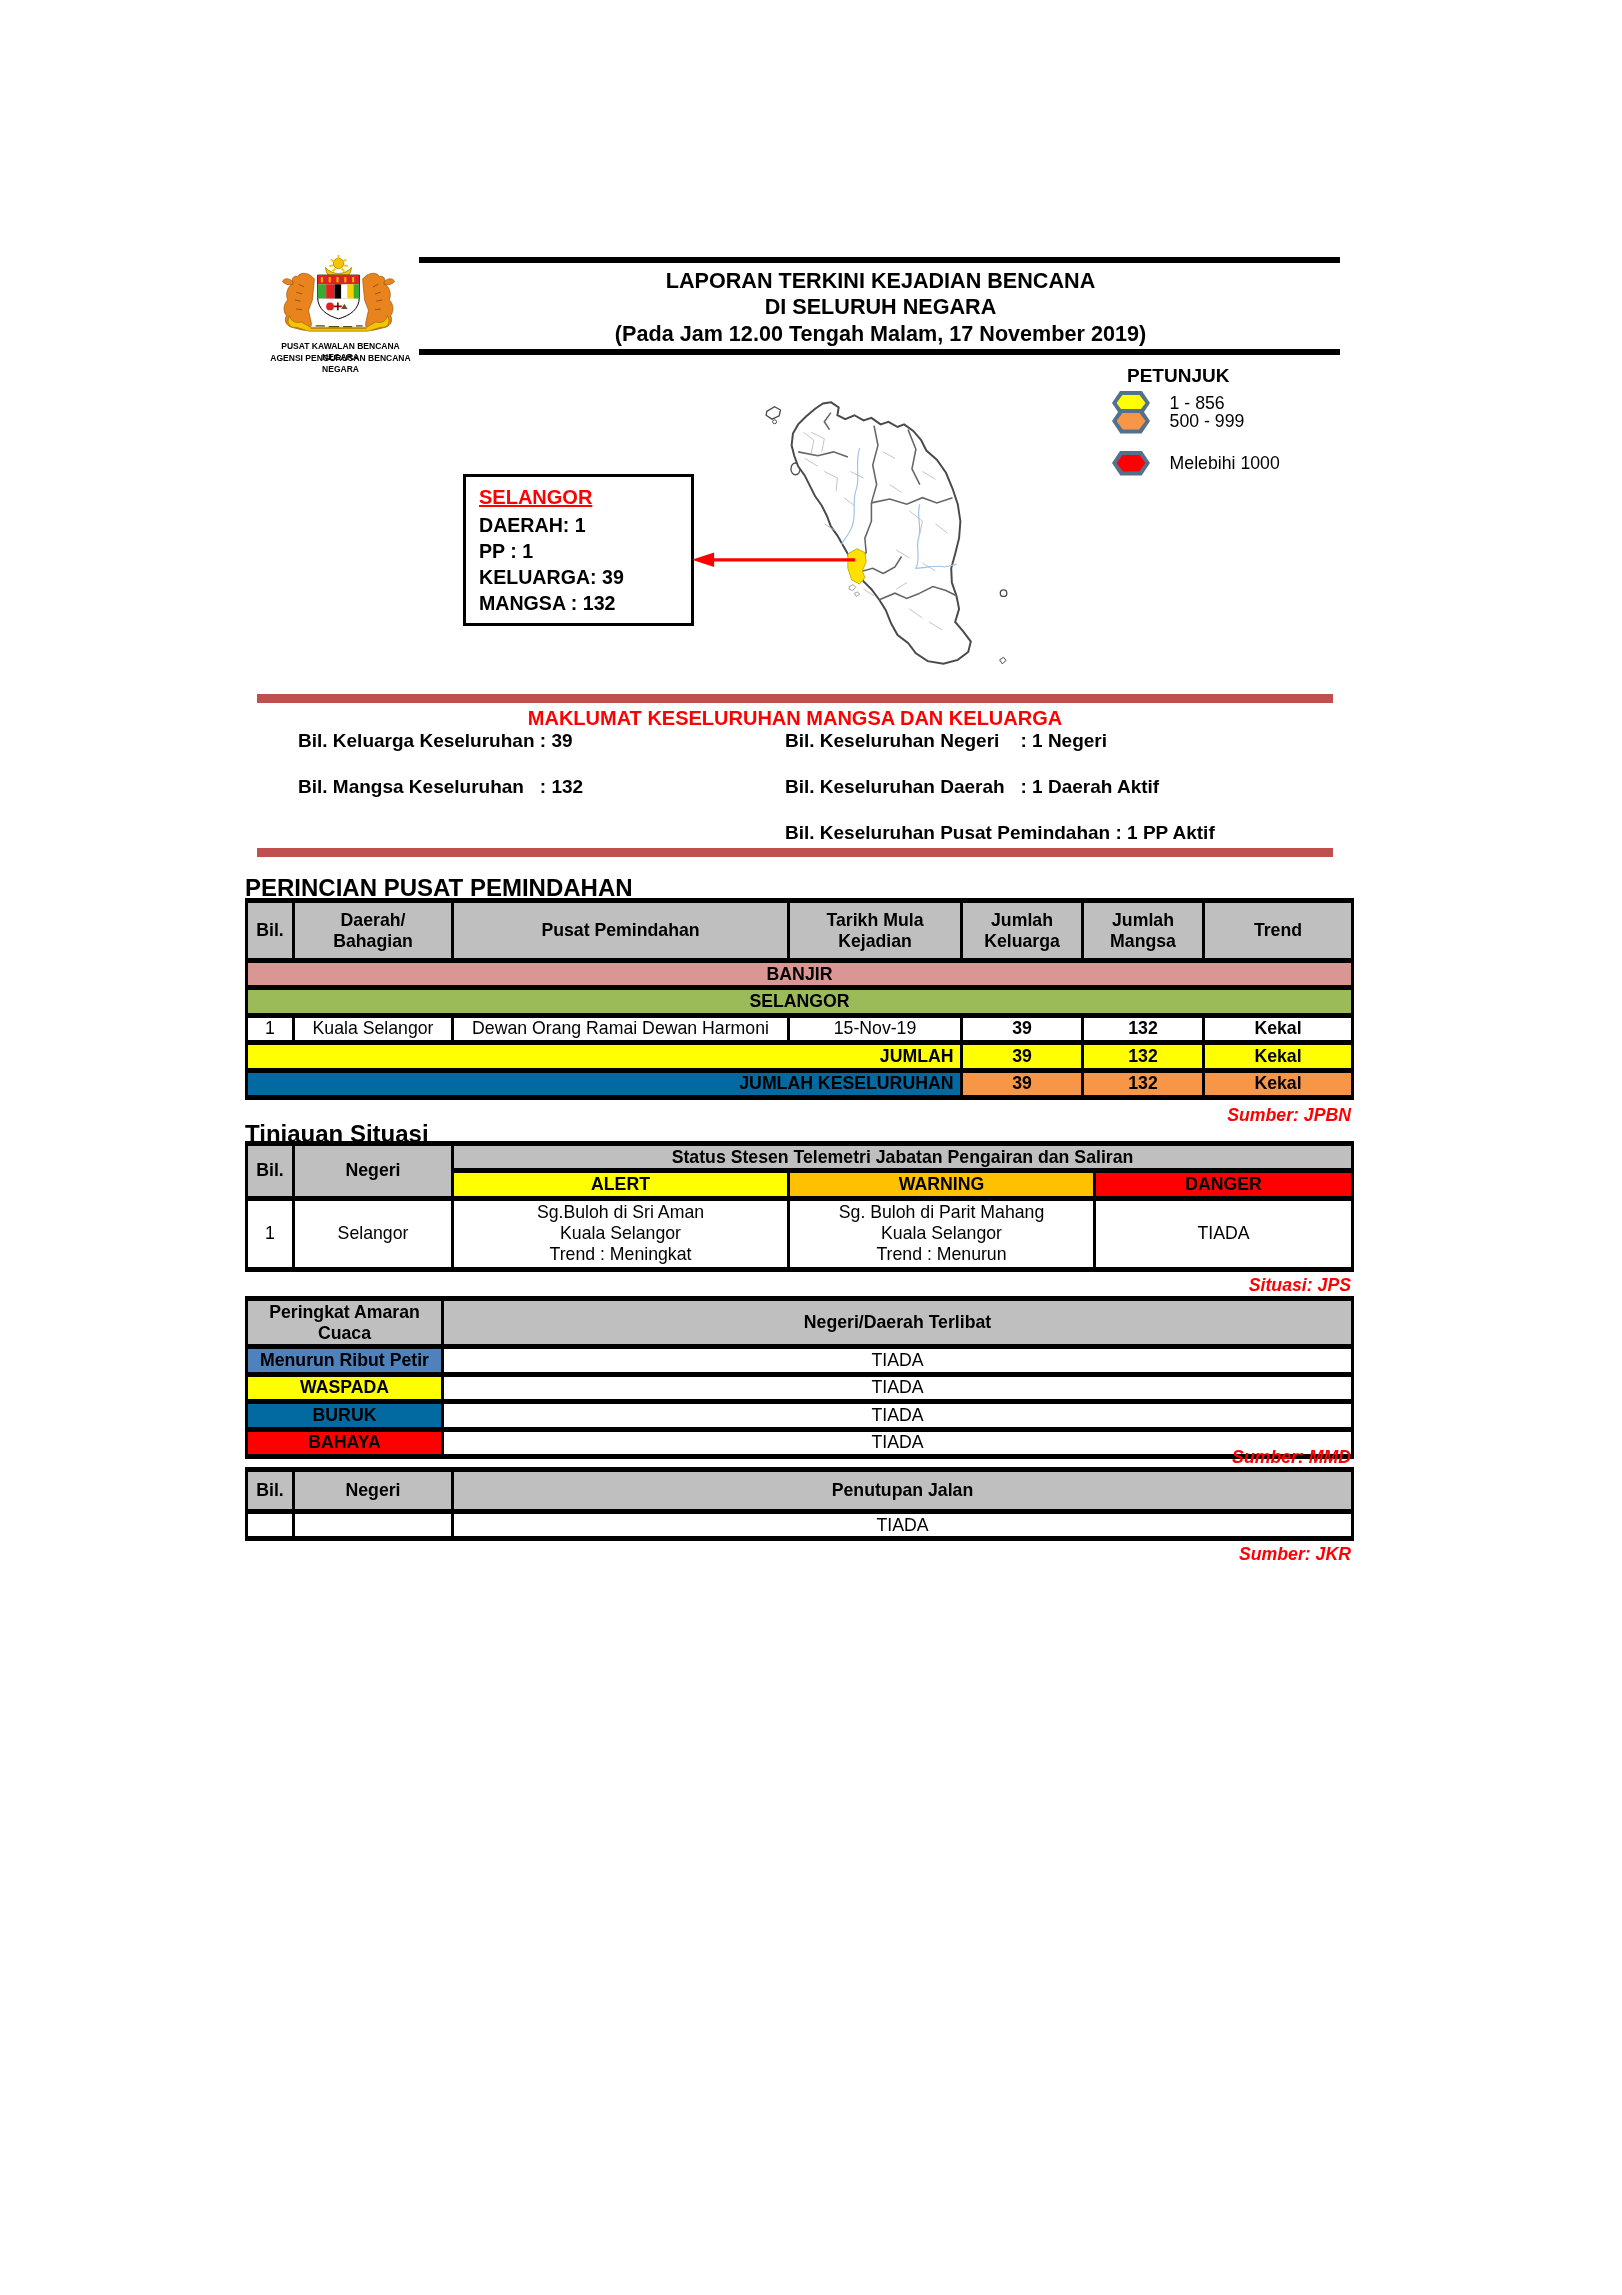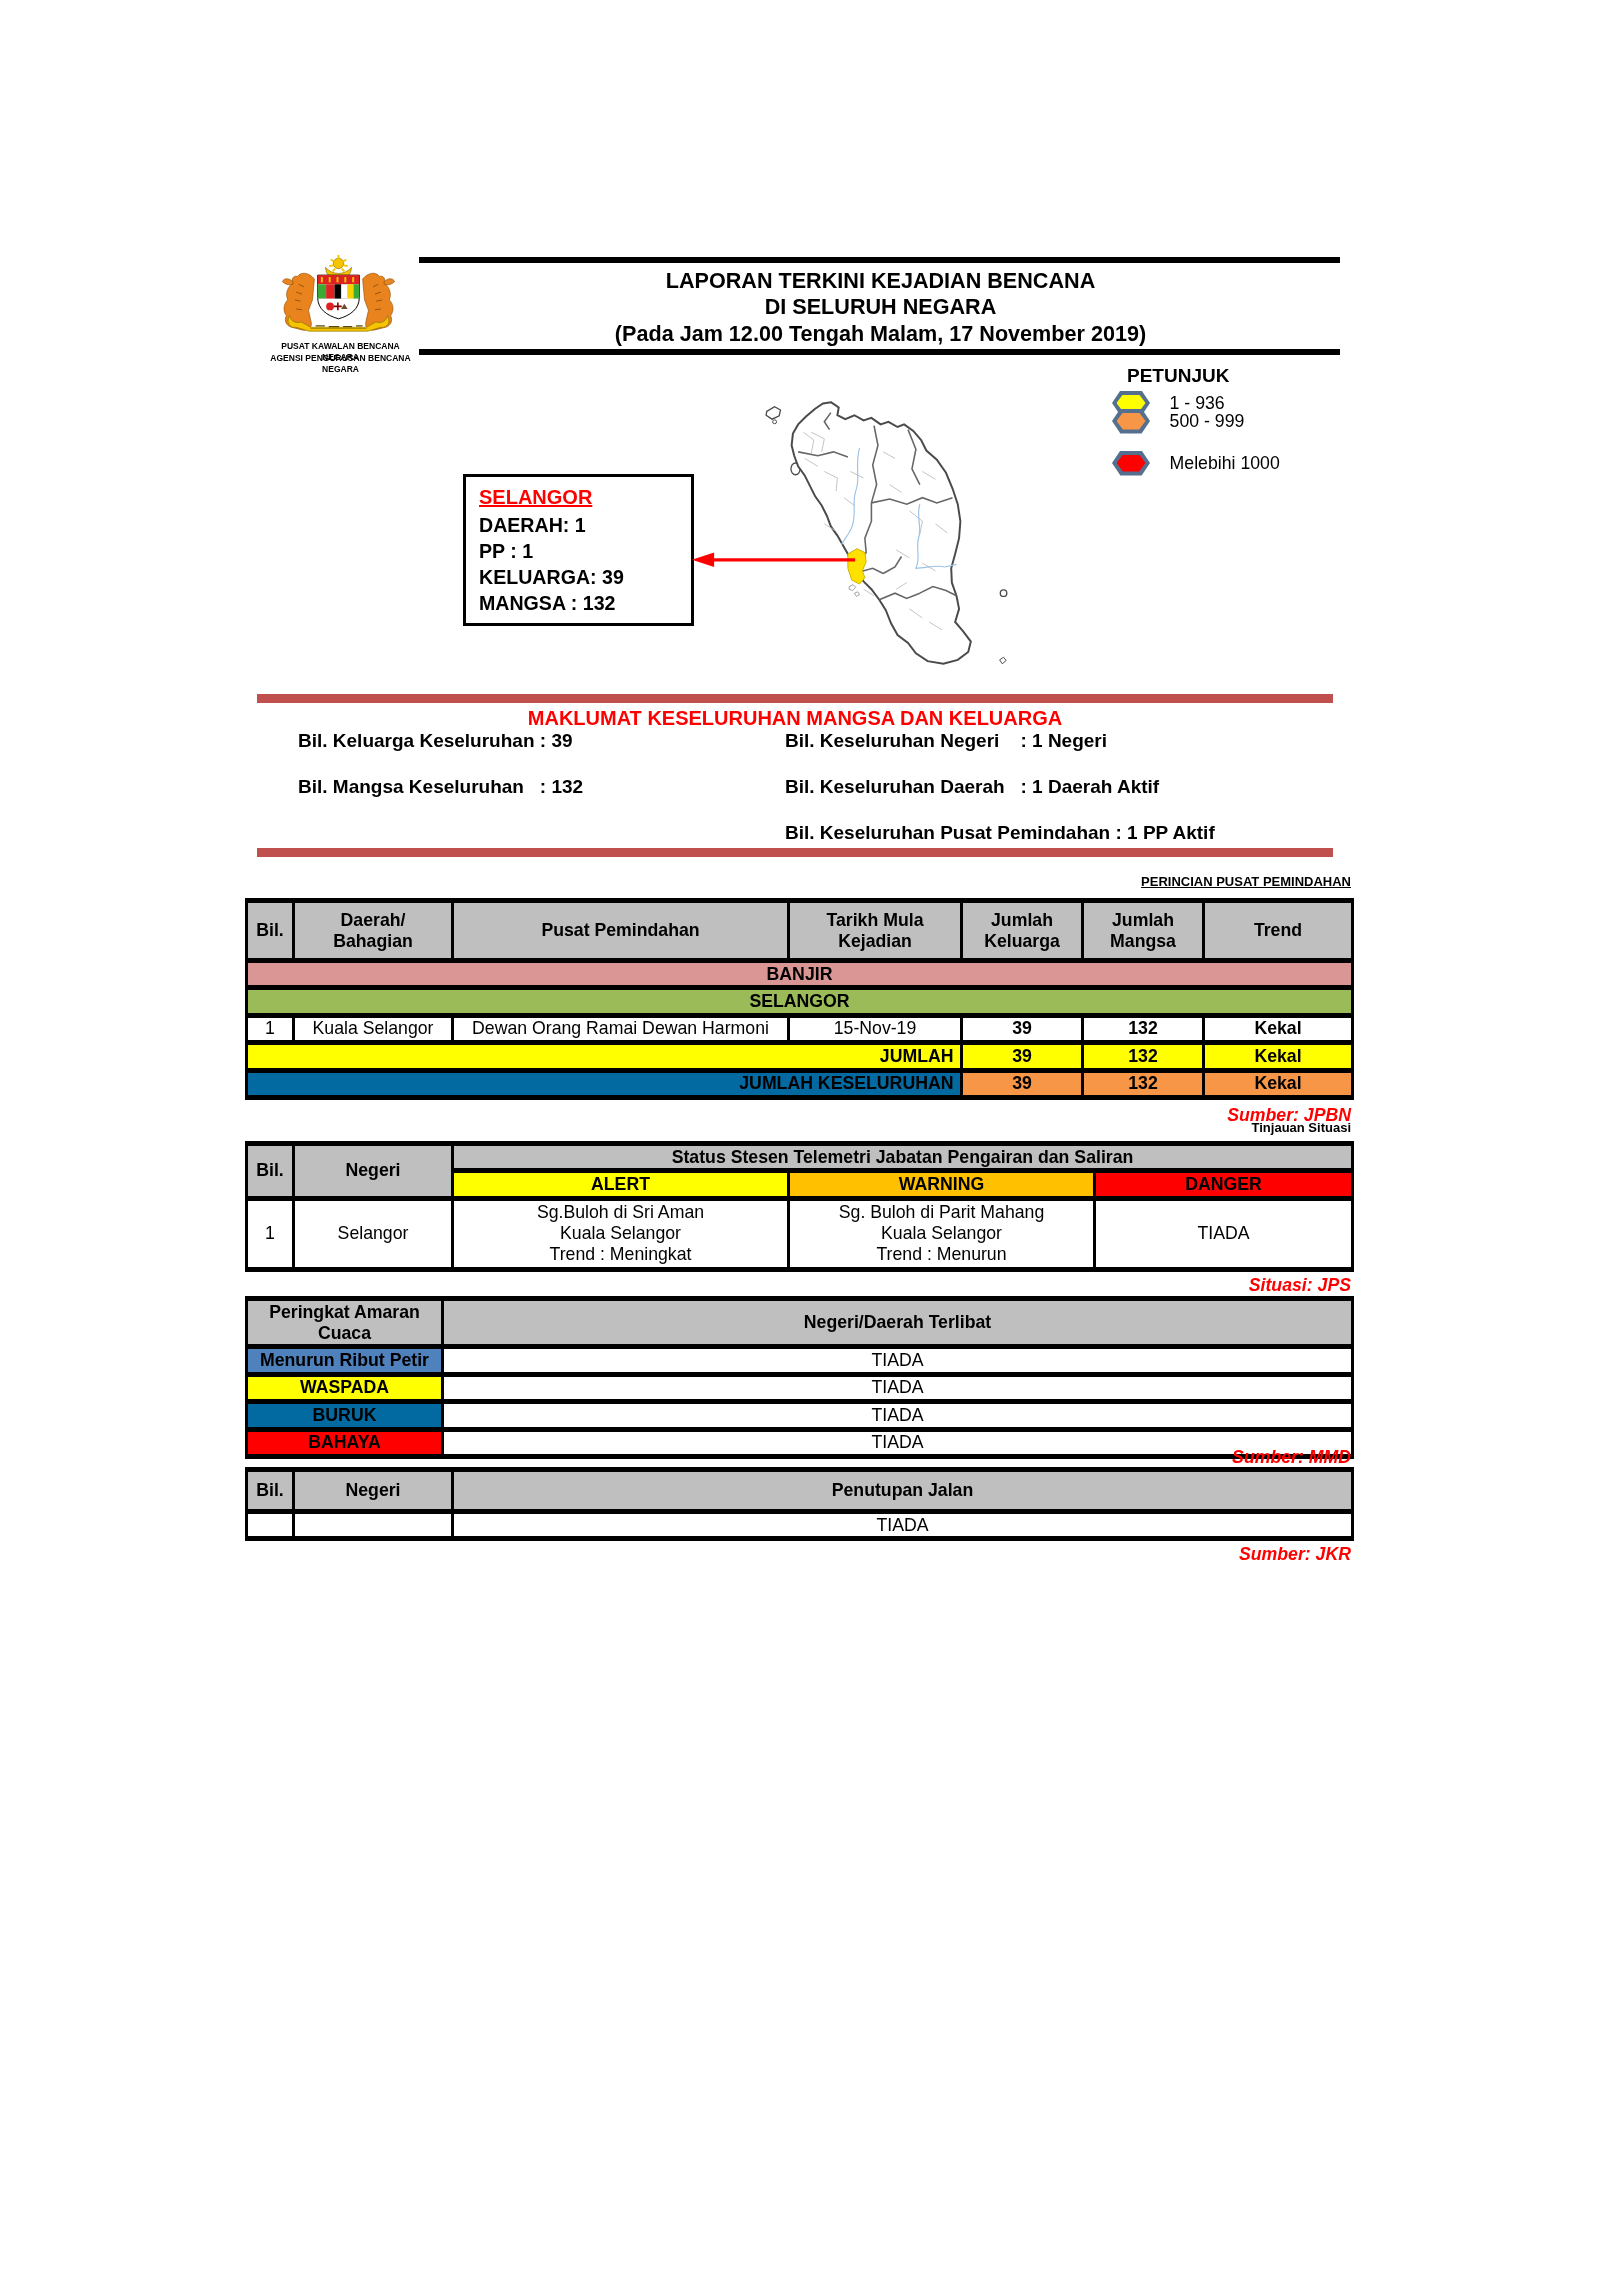--- a/index.html
+++ b/index.html
@@ -42,22 +42,22 @@
 
   
   .tbl-wrap { position:absolute; left:245px; width:1106px; }
   table { border-collapse:collapse; width:100%; table-layout:fixed; }
   th,td { border:3.3px solid #000; border-top-width:5.2px; border-bottom-width:5.2px;
     padding:0.7px 3.9px; text-align:center; vertical-align:middle;
     font-size:17.7px; white-space:pre-line; overflow:hidden; }
   th { background:#BFBFBF; font-weight:bold; }
   .bold { font-weight:bold; }
   .right { text-align:right; padding-right:6.5px; }
-  .sec-title { position:absolute; left:245px; width:1106px; text-align:right;
-    font-size:13px; font-weight:bold; }
+  .sec-title { position:absolute; left:245px; width:1106px; text-align:left;
+    font-size:24px; font-weight:bold; }
   .underline { text-decoration:underline; }
   .source { position:absolute; left:245px; width:1106px; text-align:right;
     color:#FF0000; font-size:17.7px; font-weight:bold; font-style:italic; }
 </style>
 </head>
 <body>
 
 <svg class="abs" style="left:270px; top:253px;" width="137" height="86" viewBox="0 0 210 132">
 
   <g>
@@ -120,21 +120,21 @@
 <div class="title-line" style="top:268px;">LAPORAN TERKINI KEJADIAN BENCANA</div>
 <div class="title-line" style="top:294px;">DI SELURUH NEGARA</div>
 <div class="title-line" style="top:321px;">(Pada Jam 12.00 Tengah Malam, 17 November 2019)</div>
 <div class="rule" style="left:419px; top:349px; width:921px;"></div>
 
 <div class="legend-title" style="left:1127px; top:365px;">PETUNJUK</div>
 <div class="legend-item" style="left:1112px; top:390px;">
   <div class="hex-outer">
     <div class="hex-inner" style="background-color: rgb(255, 255, 0);"></div>
   </div>
-  <div class="legend-label">1 - 936</div>
+  <div class="legend-label">1 - 856</div>
 </div>
 <div class="legend-item" style="left:1112px; top:408px;">
   <div class="hex-outer">
     <div class="hex-inner" style="background-color: rgb(247, 150, 70);"></div>
   </div>
   <div class="legend-label">500 - 999</div>
 </div>
 <div class="legend-item" style="left:1112px; top:450px;">
   <div class="hex-outer">
     <div class="hex-inner" style="background-color: rgb(255, 0, 0);"></div>

